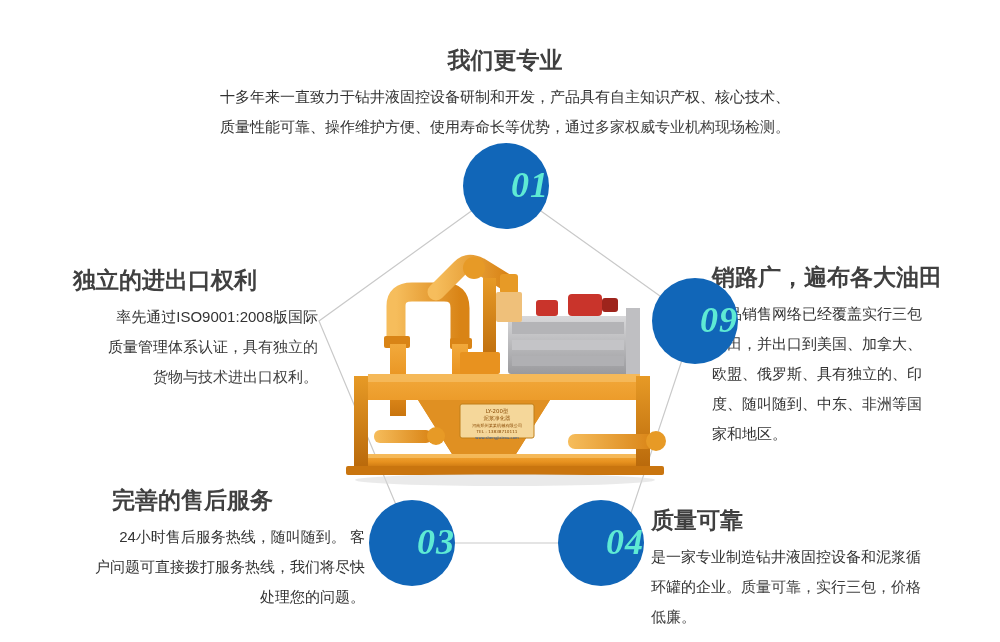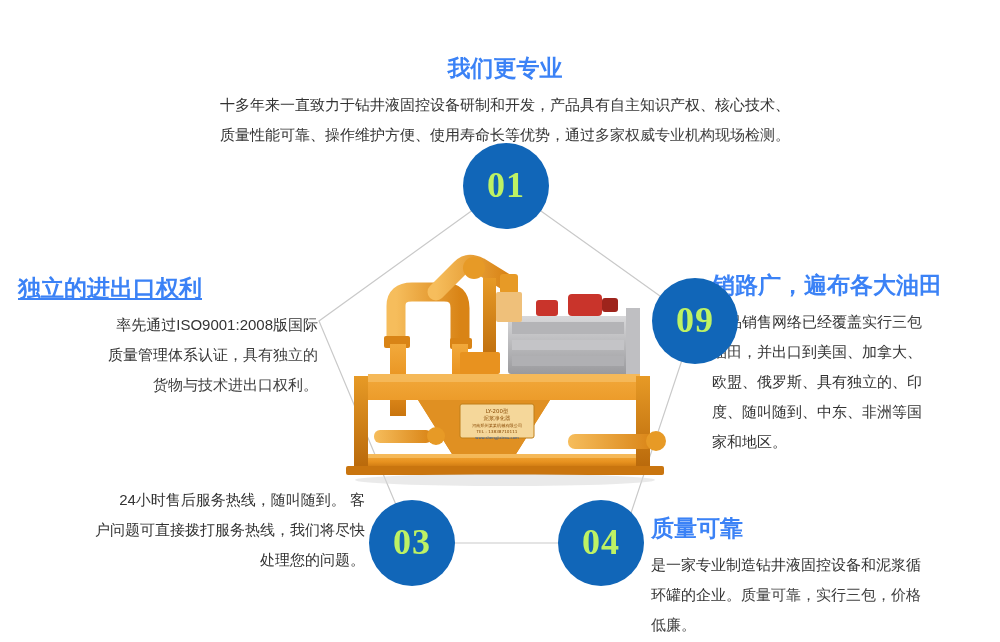--- a/index.html
+++ b/index.html
@@ -17,48 +17,48 @@
   #lines{position:absolute;left:0;top:0;width:1000px;height:642px;}
 
   
   .machine{position:absolute;left:340px;top:248px;width:330px;height:238px;}
 
   
   .badge{
     position:absolute;width:86px;height:86px;border-radius:50%;
     background:#1166b8;
     box-shadow:0 0 0 0 rgba(0,0,0,0);
-    display:flex;align-items:center;justify-content:center;
-    color:#bef264;
+    display:flex;align-items:center;justify-content:flex-end;
+    color:#5eead4;
     font-family:"Liberation Serif","DejaVu Serif",serif;
-    font-weight:bold;font-size:36px;
+    font-style:italic;font-weight:bold;font-size:36px;
     letter-spacing:1px;
     z-index:6;
   }
   .badge span{transform:translateY(-1px);}
   #badge01{left:463px;top:143px;}
   #badge02{left:276px;top:278px;}
   #badge03{left:369px;top:500px;}
   #badge04{left:558px;top:500px;}
   #badge05{left:652px;top:278px;}
 
   
   .blk{position:absolute;z-index:5;}
   .ttl{
-    color:#3b82f6;font-weight:bold;font-size:23px;line-height:30px;
-    margin:8px 0 7px 0;
+    color:#404040;font-weight:bold;font-size:23px;line-height:30px;
+    margin:0 0 7px 0;
   }
   .body{font-size:15px;line-height:30px;color:#333;}
   .hl{color:#404040;}
 
   #blk1{left:150px;top:45px;width:710px;text-align:center;}
   #blk1 .body{text-align:center;}
 
   #blk2{left:18px;top:265px;width:300px;text-align:right;}
-  #blk2 .ttl{text-align:left;padding-right:6px;text-decoration:underline;}
+  #blk2 .ttl{text-align:center;padding-right:6px;}
 
   #blk5{left:712px;top:262px;width:265px;text-align:left;}
   #blk5 .ttl{text-align:left;}
 
   #blk3{left:20px;top:485px;width:345px;text-align:right;}
   #blk3 .ttl{text-align:center;}
 
   #blk4{left:651px;top:505px;width:330px;text-align:left;}
   #blk4 .ttl{text-align:left;}
 </style>
@@ -190,20 +190,21 @@
       <div>
         <span class="hl">油田</span><span>，并出口到美国、加拿大、</span>
       </div>
       <div>欧盟、俄罗斯、具有独立的、印</div>
       <div>度、随叫随到、中东、非洲等国</div>
       <div>家和地区。</div>
     </div>
   </div>
 
   <div class="blk" id="blk3">
+    <div class="ttl">完善的售后服务</div>
     <div class="body">
       <div>24小时售后服务热线，随叫随到。 客</div>
       <div>户问题可直接拨打服务热线，我们将尽快</div>
       <div>处理您的问题。</div>
     </div>
   </div>
 
   <div class="blk" id="blk4">
     <div class="ttl">质量可靠</div>
     <div class="body">

